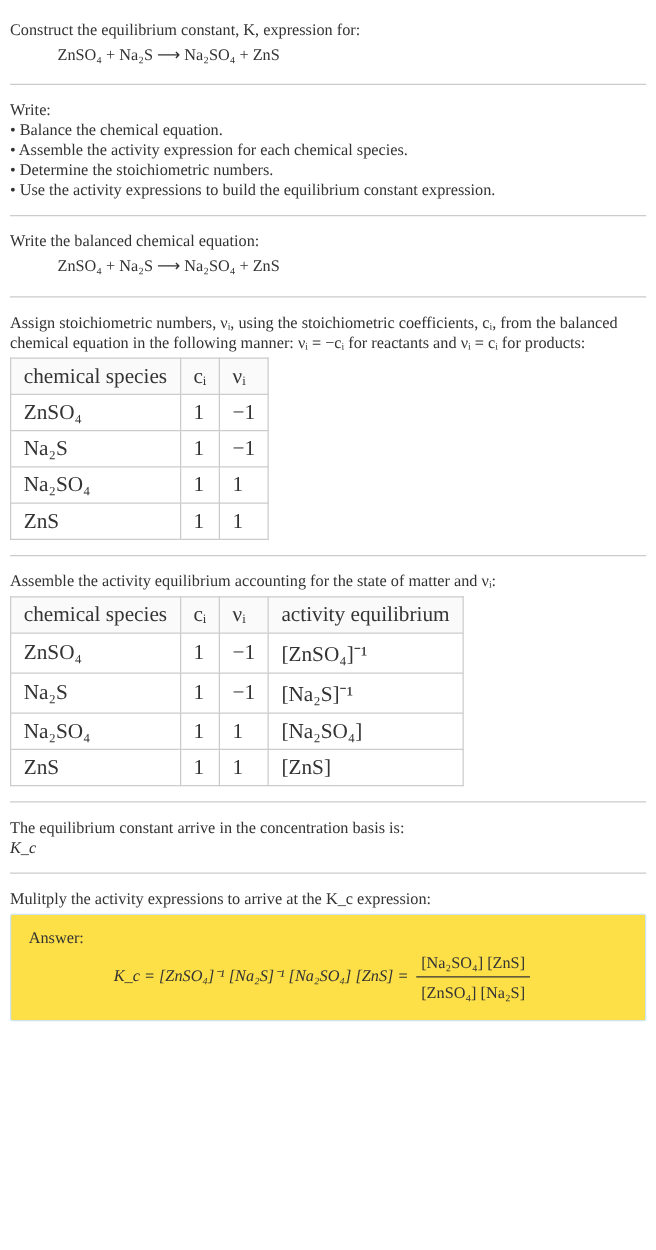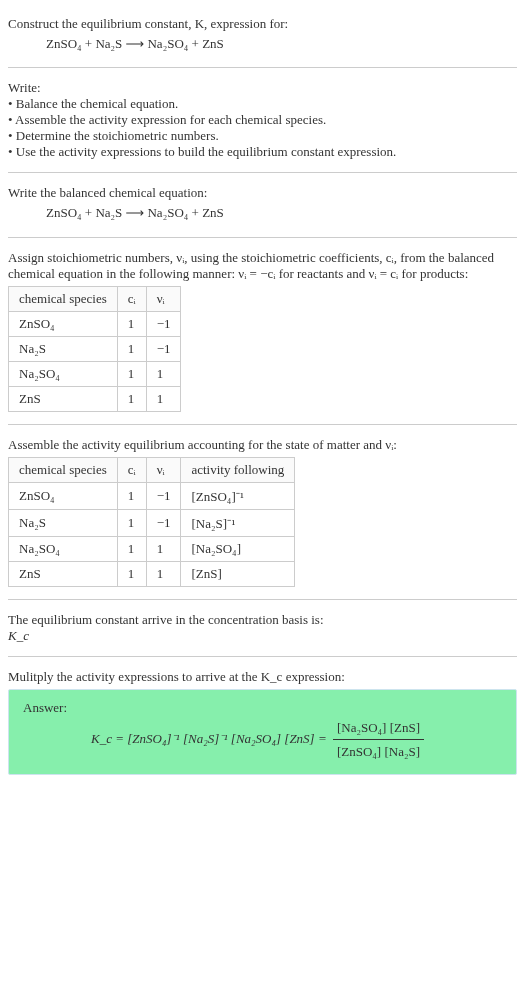--- a/index.html
+++ b/index.html
@@ -23,25 +23,25 @@
   .italic { font-style: italic; }
   table {
     border-collapse: collapse;
     margin-top: 4px;
   }
   th, td {
     border: 1px solid #ccc;
     padding: 4px 10px;
     text-align: left;
     font-weight: normal;
-    font-size: 13px;
+    font-size: 17px;
   }
   th { background: #fafafa; }
   .answer-box {
-    background: #86efac;
+    background: #fde047;
     border: 1px solid #cde4ee;
     padding: 10px 14px;
     margin-top: 4px;
     border-radius: 2px;
   }
   .frac {
     display: inline-block;
     vertical-align: middle;
     text-align: center;
     margin: 0 3px;
@@ -115,21 +115,21 @@
 <hr>
 
 <div class="section">
   <div>Assemble the activity equilibrium accounting for the state of matter and νᵢ:</div>
   <table>
     <tbody>
         <tr>
       <th>chemical species</th>
       <th>cᵢ</th>
       <th>νᵢ</th>
-      <th>activity following</th>
+      <th>activity equilibrium</th>
     </tr>
     <tr>
       <td>ZnSO₄</td>
       <td>1</td>
       <td>−1</td>
       <td>[ZnSO₄]⁻¹</td>
     </tr>
     <tr>
       <td>Na₂S</td>
       <td>1</td>

